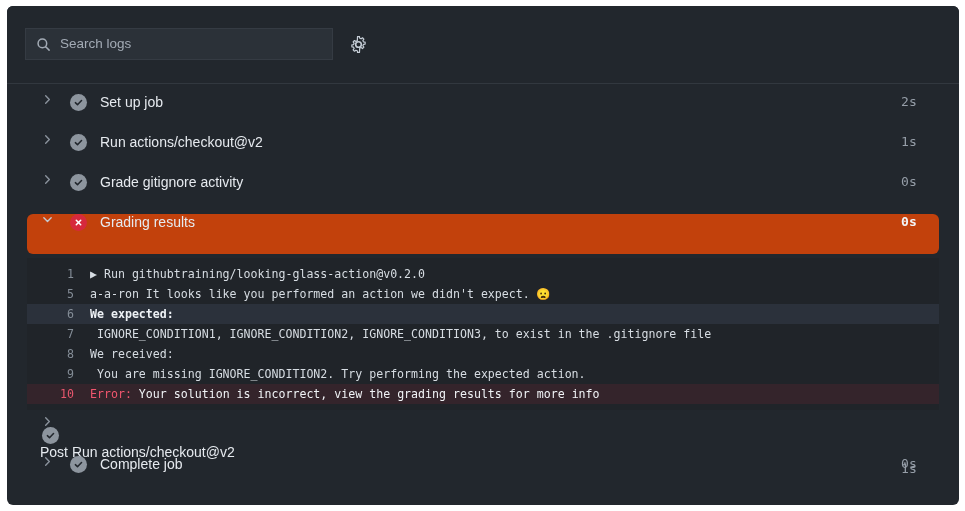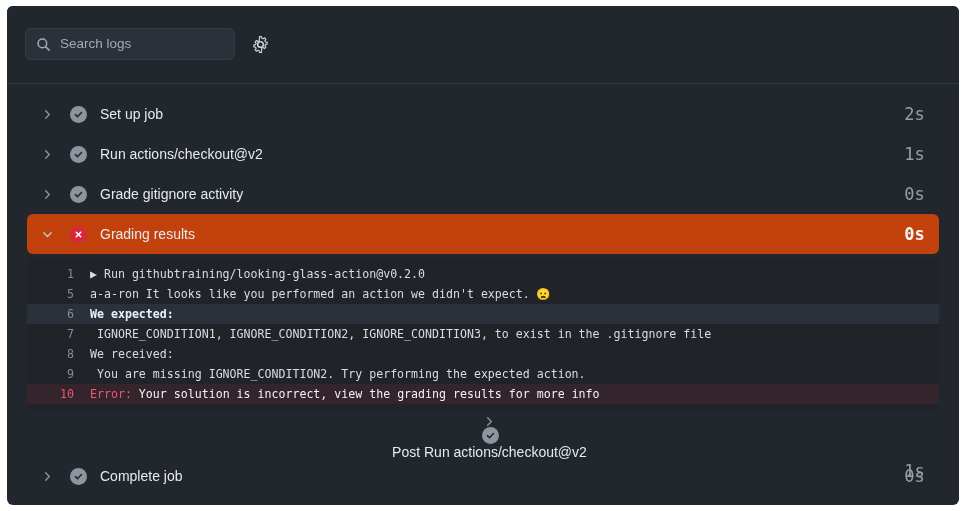--- a/index.html
+++ b/index.html
@@ -46,25 +46,25 @@
     margin-top: 4px;
     line-height: 16px;
   }
   .header-right {
     display: flex;
     align-items: center;
     gap: 12px;
     padding-top: 4px;
   }
   .search-box {
-    width: 210px;
+    width: 308px;
     height: 32px;
     background: #2b3138;
     border: 1px solid #353b43;
-    border-radius: 6px;
+    border-radius: 0;
     display: flex;
     align-items: center;
     padding: 4px 10px;
     gap: 9px;
   }
   .search-box .ph {
     font-size: 13.5px;
     color: #a3abb5;
     line-height: 1;
   }
@@ -74,21 +74,21 @@
     display: flex; align-items: center; justify-content: center;
     cursor: pointer;
   }
 
   
   .steps { padding: 0; }
   .step-row {
     height: 40px;
     margin: 0 20px;
     display: flex;
-    align-items: center;
+    align-items: flex-start;
     border-radius: 6px;
     position: relative;
   }
   .step-row.selected { background: #c2410c; }
   .chev {
     width: 16px;
     margin-left: 12px;
     display: flex; align-items: center; justify-content: center;
     color: #8b939d;
     cursor: pointer;
@@ -104,23 +104,23 @@
   .status-icon.fail { background: #d6293c; }
   .step-label {
     margin-left: 13px;
     font-size: 14px;
     color: #e6eaef;
     line-height: 17px;
     white-space: nowrap;
   }
   .step-dur {
     margin-left: auto;
-    margin-right: 14px;
+    margin-right: 22px;
     font-family: "DejaVu Sans Mono", monospace;
-    font-size: 17px;
+    font-size: 13px;
     color: #969ea8;
     letter-spacing: 0.2px;
   }
   .step-row.selected .step-label { font-weight: normal; }
   .step-row.selected .step-dur { color: #f2f5f8; font-weight: bold; }
 
   
   .log-body {
     margin: 4px 20px 0 20px;
     background: #202429;

